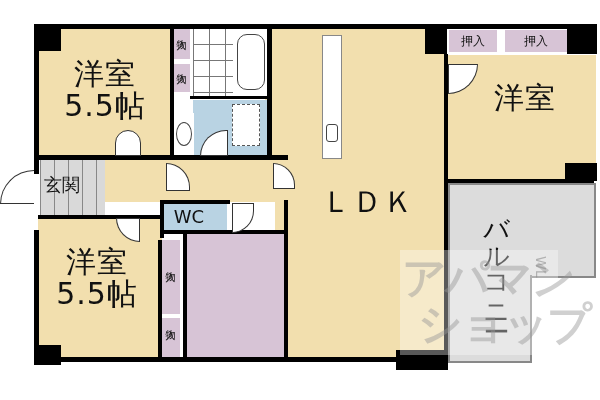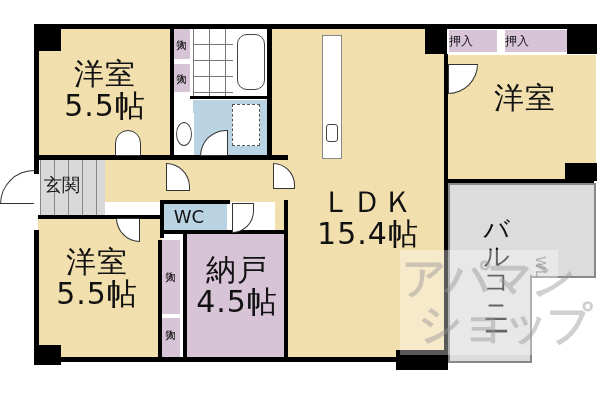--- a/index.html
+++ b/index.html
@@ -19,21 +19,21 @@
     .label {
       position: absolute; text-align: center; color: #111; line-height: 1.05;
       font-family: "DejaVu Sans", sans-serif;
     }
     .big { font-size: 30px; letter-spacing: 1px; }
     .closet-label {
       position: absolute; font-size: 10px; line-height: 11px; text-align: center;
       color: #111; writing-mode: vertical-rl;
     }
     .closet-h {
-      position: absolute; font-size: 12px; line-height: 18px; color: #111;
+      position: absolute; font-size: 12px; line-height: 18px; text-align: center; color: #111;
     }
     .door {
       position: absolute; border: 1px solid #333; background: #fff; box-sizing: border-box;
     }
     .watermark {
       position: absolute; color: rgba(150,150,150,0.45); font-weight: bold;
       font-size: 44px; line-height: 44px; letter-spacing: -2px;
       font-family: "DejaVu Sans", sans-serif;
     }
     .tile {
@@ -131,27 +131,22 @@
     <div>洋室</div>
     <div>5.5帖</div>
   </div>
   <div class="label big" style="left:470px; top:82px; width:110px;">
     <div>洋室</div>
   </div>
   <div class="label big" style="left:42px; top:246px; width:110px;">
     <div>洋室</div>
     <div>5.5帖</div>
   </div>
-  <div class="label big" style="left:188px; top:254px; width:98px;">
-    <div>納戸</div>
-    <div>4.5帖</div>
-  </div>
   <div class="label big" style="left:298px; top:186px; width:140px;">
     <div>ＬＤＫ</div>
-    <div>15.4帖</div>
   </div>
   <div class="label" style="left:40px; top:176px; width:44px; font-size:18px;">玄関</div>
   <div class="label" style="left:161px; top:208px; width:56px; font-size:18px;">WC</div>
   <div class="label" style="left:470px; top:200px; width:40px; font-size:26px; writing-mode:vertical-rl;">バルコニー</div>
 
   <div class="closet-label" style="left:176px; top:32px;">物入</div>
   <div class="closet-label" style="left:176px; top:66px;">物入</div>
   <div class="closet-label" style="left:165px; top:264px;">物入</div>
   <div class="closet-label" style="left:165px; top:322px;">物入</div>
   <div class="closet-h" style="left:449px; top:32px; width:48px;">押入</div>

